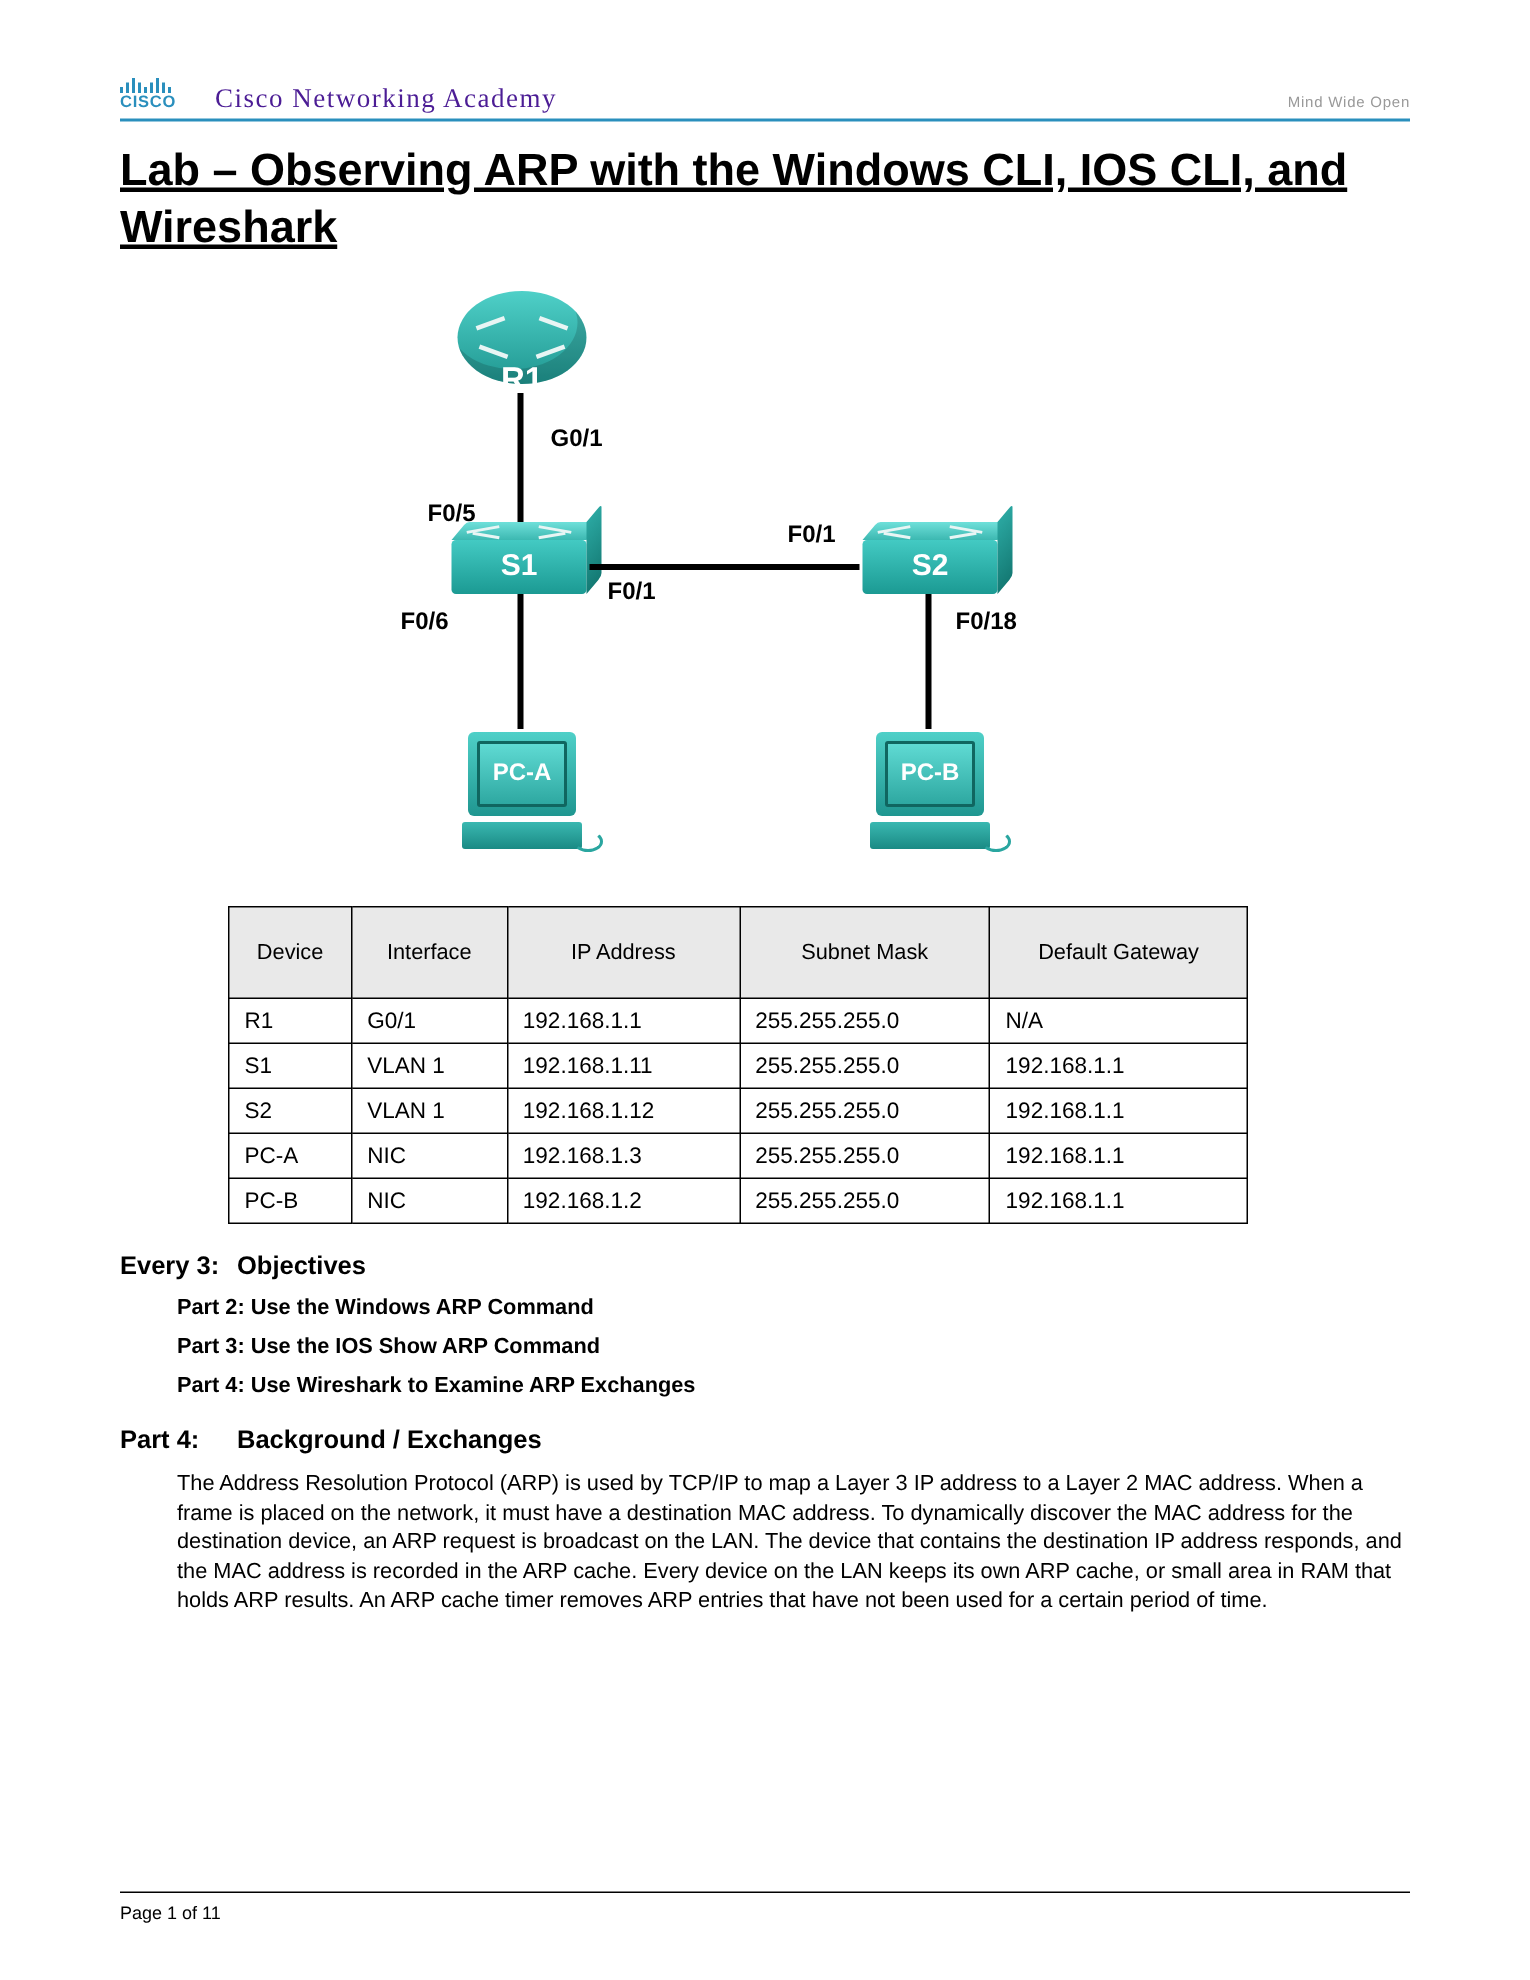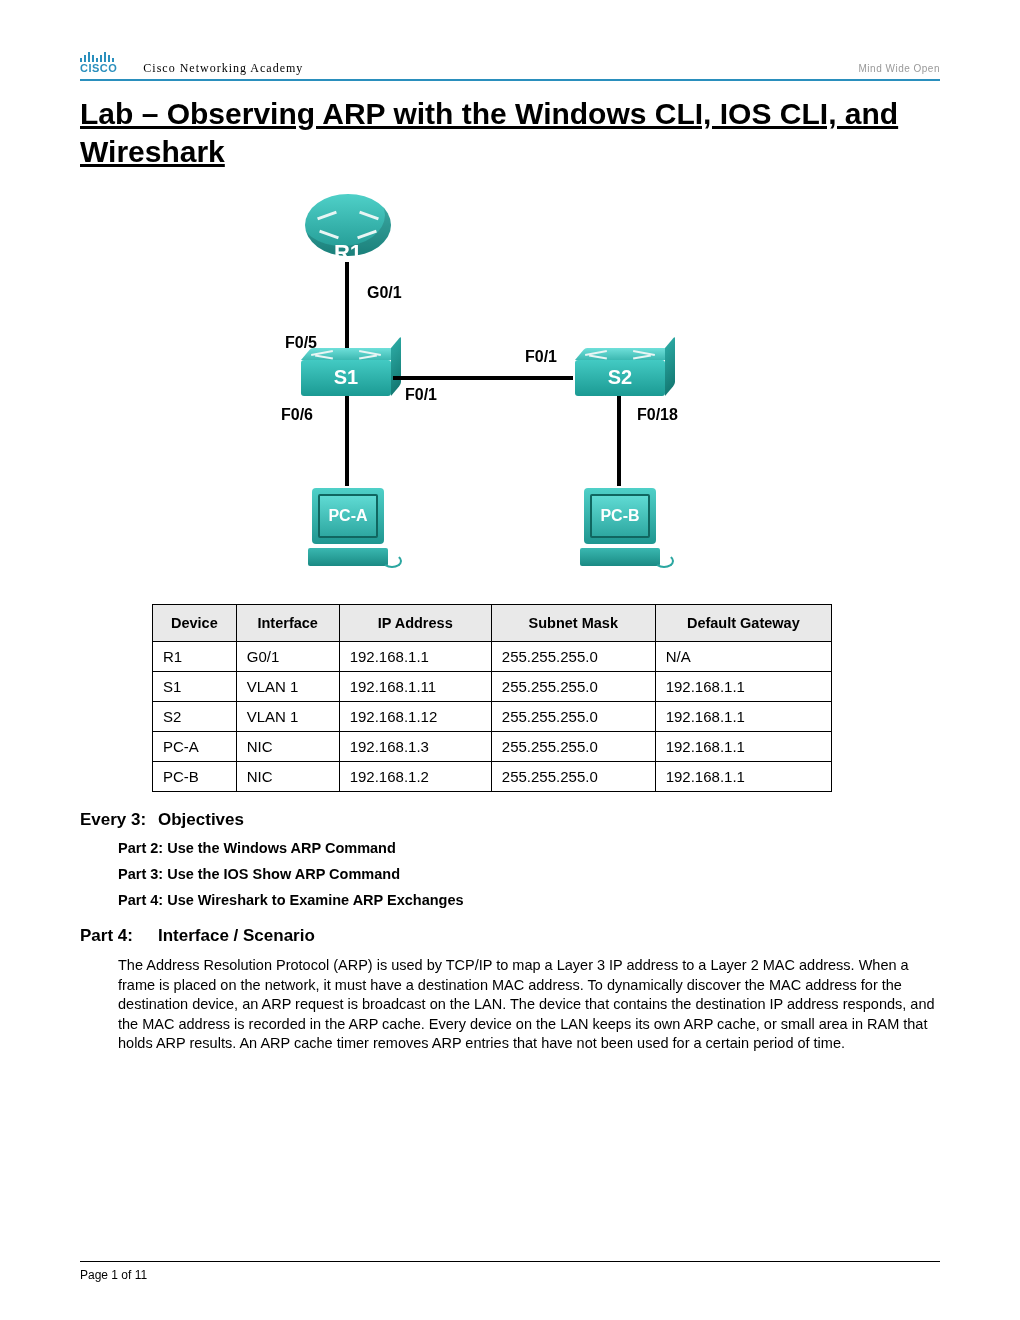--- a/index.html
+++ b/index.html
@@ -38,22 +38,22 @@
     gap:2px;
     align-items:flex-end;
     height:10px;
   }
   .cisco-bars span{
     width:2px;
     background:#2a8fbd;
     display:block;
   }
   .academy-text {
-    color: #000000;
-    font-size: 12px;
+    color: #4c1d95;
+    font-size: 18px;
     letter-spacing: 1px;
     font-family: Georgia, serif;
     flex:1;
   }
   .mind-wide {
     color:#999;
     font-size:10px;
     letter-spacing:0.5px;
   }
   .header-rule{
@@ -163,24 +163,24 @@
     width:680px;
   }
   table.addr th, table.addr td{
     border:1px solid #000;
     padding:6px 10px;
     font-size:15px;
     text-align:left;
   }
   table.addr th{
     background:#e9e9e9;
-    font-weight:bold;
+    font-weight:normal;
     text-align:center;
     font-size:14.5px;
-    padding:10px 6px;
+    padding:22px 6px;
   }
   .obj-list{
     margin:6px 0 0 38px;
   }
   .obj-list div{
     font-weight:bold;font-size:14.5px;
     margin:10px 0;
   }
   .para{
     font-size:14.5px;line-height:1.35;
@@ -263,21 +263,21 @@
           <span style="left:10px;top:-8px;width:22px;transform:rotate(-10deg)"></span>
           <span style="right:10px;top:-8px;width:22px;transform:rotate(10deg)"></span>
           <span style="left:14px;top:-4px;width:18px;transform:rotate(10deg)"></span>
           <span style="right:14px;top:-4px;width:18px;transform:rotate(-10deg)"></span>
         </div>
         <div class="devlabel">S2</div>
       </div>
     </div>
 
     <div class="link v" style="left:100px;top:202px;height:90px;"></div>
-    <div class="ll" style="left:36px;top:212px;">F0/6</div>
+    <div class="ll" style="left:22px;top:212px;">F0/6</div>
 
     <div class="link v" style="left:372px;top:202px;height:90px;"></div>
     <div class="ll" style="left:392px;top:212px;">F0/18</div>
 
     <div class="dev pc" style="left:60px;top:294px;">
       <div class="monitor">
         <div class="devlabel">PC-A</div>
       </div>
       <div class="pcbase"></div>
     </div>
@@ -345,20 +345,20 @@
     <span>Objectives</span>
   </div>
   <div class="obj-list" id="obj-list">
       <div>Part 2: Use the Windows ARP Command</div>
       <div>Part 3: Use the IOS Show ARP Command</div>
       <div>Part 4: Use Wireshark to Examine ARP Exchanges</div>
     </div>
 
   <div class="section-head">
     <span class="num">Part 4:</span>
-    <span>Interface / Scenario</span>
+    <span>Background / Exchanges</span>
   </div>
   <div class="para">The Address Resolution Protocol (ARP) is used by TCP/IP to map a Layer 3 IP address to a Layer 2 MAC address. When a frame is placed on the network, it must have a destination MAC address. To dynamically discover the MAC address for the destination device, an ARP request is broadcast on the LAN. The device that contains the destination IP address responds, and the MAC address is recorded in the ARP cache. Every device on the LAN keeps its own ARP cache, or small area in RAM that holds ARP results. An ARP cache timer removes ARP entries that have not been used for a certain period of time.</div>
 
   <div class="footer">
     <span>Page 1 of 11</span>
   </div>
 </div>
 
 </body></html>

